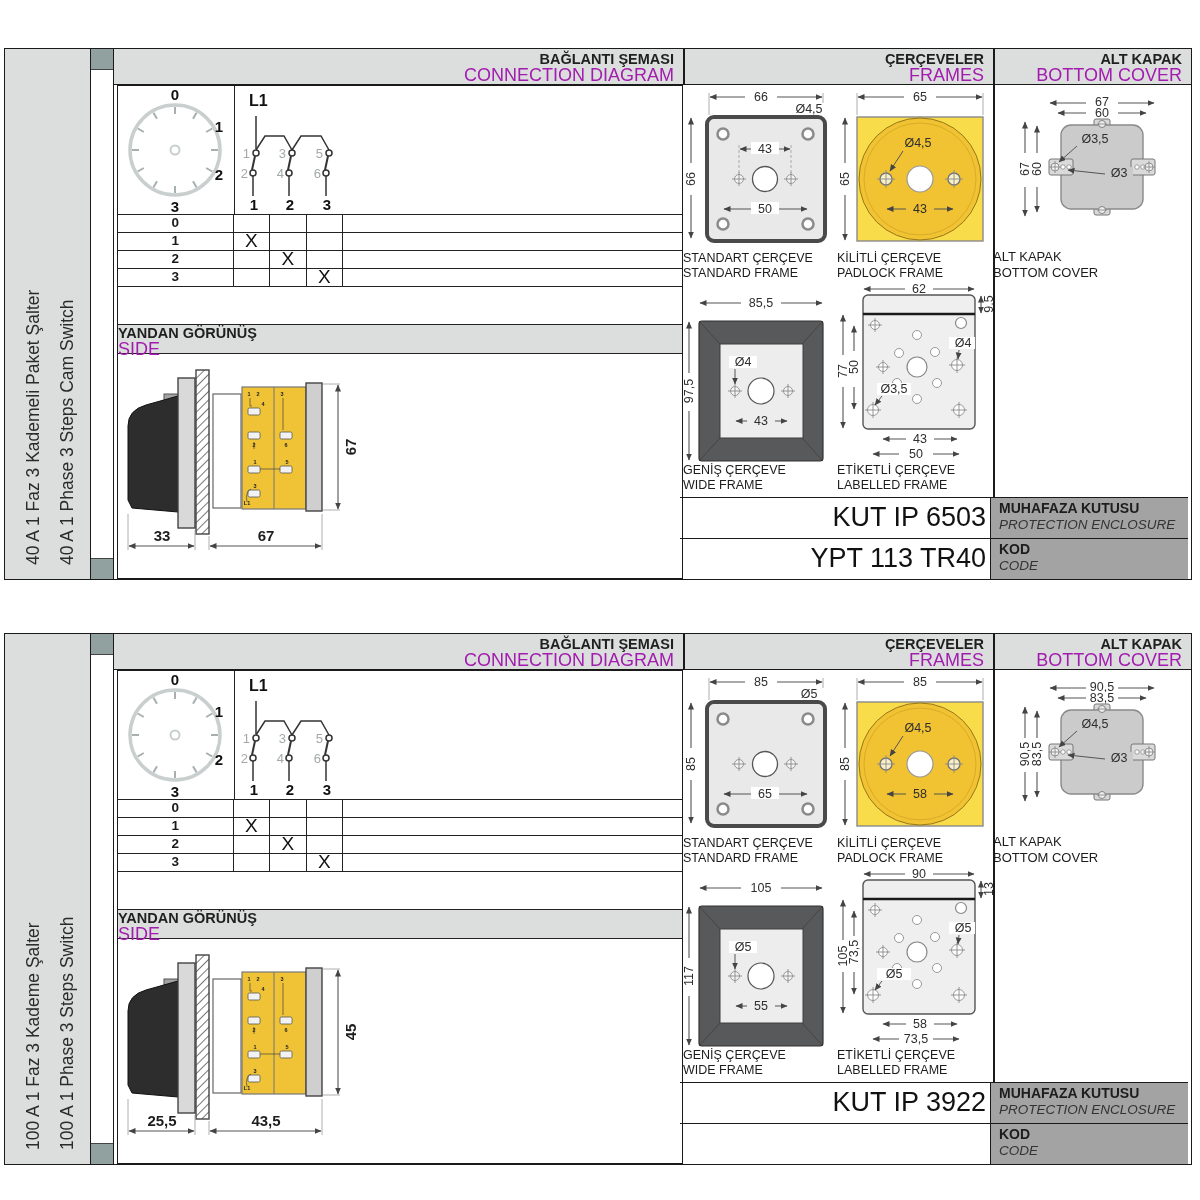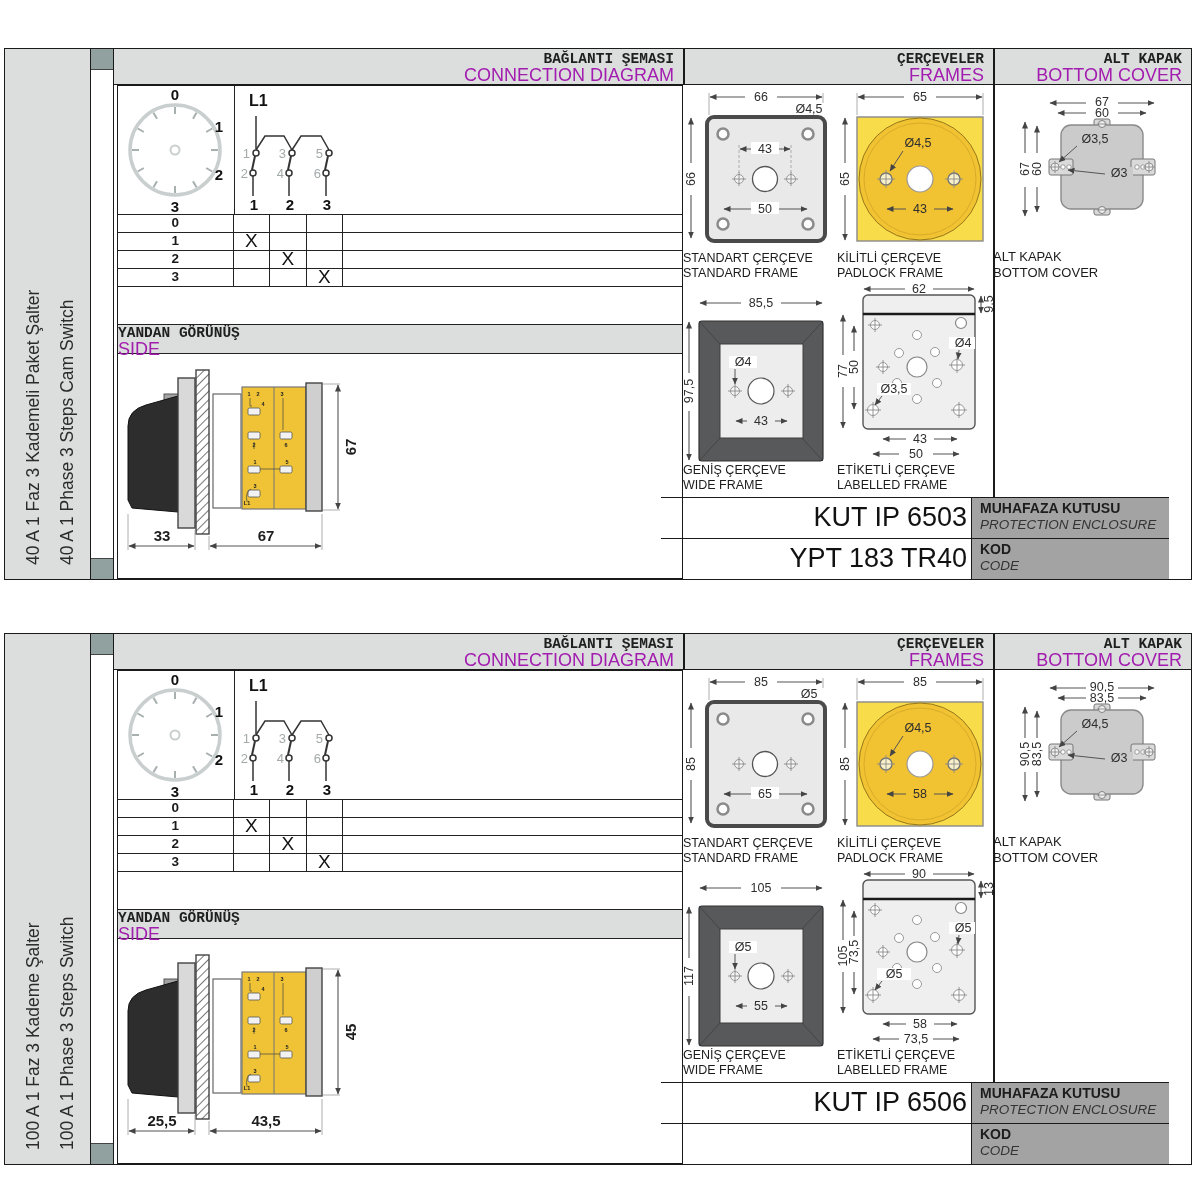--- a/index.html
+++ b/index.html
@@ -13,21 +13,21 @@
               white-space:nowrap;font-size:17.5px;color:#2b2b2b;}
   .spine{position:absolute;left:86.4px;top:0;width:22px;height:100%;background:#fff;
          border-right:1.4px solid #1a1a1a;}
   .spine-sq{position:absolute;left:0;width:100%;height:21px;background:#91A1A0;
             border-bottom:1px solid #444;box-sizing:border-box;}
   .spine-sq.bot{border-top:1px solid #444;border-bottom:none;}
   .main-header{position:absolute;left:109px;top:0;right:0;height:36px;background:#DCDDDD;
                border-bottom:1.5px solid #1a1a1a;box-sizing:border-box;}
   .hcell{position:absolute;top:0;height:100%;box-sizing:border-box;text-align:right;
          padding:2px 9px 0 0;}
-  .h-tr{font-weight:bold;font-size:14.5px;color:#1f1f1f;line-height:17px;font-family:Liberation Mono, monospace;}
+  .h-tr{font-weight:bold;font-size:14.5px;color:#1f1f1f;line-height:17px;}
   .h-en{font-size:18px;color:#a21caf;line-height:15px;}
   .it{}
   .vln{position:absolute;width:1.5px;background:#1a1a1a;}
   .leftbox{position:absolute;left:112px;top:36px;width:566px;height:494px;
            border:1.5px solid #1a1a1a;box-sizing:border-box;}
   .dialcell{position:absolute;left:0;top:0;width:117px;height:128px;
             border-right:1.4px solid #222;box-sizing:border-box;}
   .circuitcell{position:absolute;left:117px;top:0;width:446px;height:128px;}
   .ctable{position:absolute;left:0;top:128px;width:100%;}
   .trow{height:18px;display:flex;border-top:1.4px solid #222;box-sizing:border-box;}
@@ -37,21 +37,21 @@
   .tc{width:36.5px;border-right:1.4px solid #222;text-align:center;font-size:19px;
       line-height:15px;color:#111;box-sizing:border-box;}
   .tf{flex:1;}
   .sideheader{position:absolute;left:0;right:0;top:238px;height:30px;background:#DCDDDD;
               border-top:1.4px solid #222;border-bottom:1.4px solid #222;box-sizing:border-box;
               text-align:left;padding:0 9px 0 0;}
   .sidesvg{position:absolute;left:0;top:268px;}
   .framesvg{position:absolute;}
   .cap{position:absolute;text-align:left;font-weight:normal;font-size:12.5px;
        line-height:15px;color:#1c1c1c;}
-  .valrow{position:absolute;left:656px;top:448px;width:508px;height:41px;
+  .valrow{position:absolute;left:675px;top:448px;width:508px;height:41px;
           border-top:1.5px solid #1a1a1a;box-sizing:border-box;}
   .valrow.code{top:489px;height:41px;}
   .bigval{position:absolute;left:0;top:0;width:306px;height:100%;font-size:27px;
           text-align:right;line-height:39px;color:#111;}
   .graycell{position:absolute;left:310px;top:0;right:0;bottom:0;background:#a3a3a3;
             border-left:1.5px solid #1a1a1a;padding:2px 0 0 8px;box-sizing:border-box;}
   .g-tr{font-weight:bold;font-size:14px;line-height:17px;color:#1d1d1d;}
   .g-en{font-style:italic;font-size:13.5px;line-height:16px;color:#333;}
   svg{display:block;}
   svg text{font-family:"Liberation Sans",sans-serif;}
@@ -497,21 +497,21 @@
   </div>
 
   <div class="valrow">
     <div class="bigval">KUT IP 6503</div>
     <div class="graycell">
       <div class="g-tr">MUHAFAZA KUTUSU</div>
       <div class="g-en">PROTECTION ENCLOSURE</div>
     </div>
   </div>
   <div class="valrow code">
-    <div class="bigval">YPT 183 TR40</div>
+    <div class="bigval">YPT 113 TR40</div>
     <div class="graycell">
       <div class="g-tr">KOD</div>
       <div class="g-en">CODE</div>
     </div>
   </div>
 
 </div>
 
 <div class="block" style="top: 633px;">
 
@@ -924,21 +924,21 @@
     <rect x="92" y="72" width="28" height="12" fill="#CBCBCB"></rect>
     <text class="dimt" text-anchor="middle" x="106" y="82">Ø3</text>
     <line x1="92" y1="79" x2="55" y2="75" stroke="#555" stroke-width="1" marker-end="url(#arw)"></line>
   </svg>
   <div class="cap" style="left:988px;top:200px;width:198px;font-size:13px;line-height:16px;">
     <div>ALT KAPAK</div>
     <div>BOTTOM COVER</div>
   </div>
 
   <div class="valrow">
-    <div class="bigval">KUT IP 6506</div>
+    <div class="bigval">KUT IP 3922</div>
     <div class="graycell">
       <div class="g-tr">MUHAFAZA KUTUSU</div>
       <div class="g-en">PROTECTION ENCLOSURE</div>
     </div>
   </div>
   <div class="valrow code">
     <div class="graycell">
       <div class="g-tr">KOD</div>
       <div class="g-en">CODE</div>
     </div>

